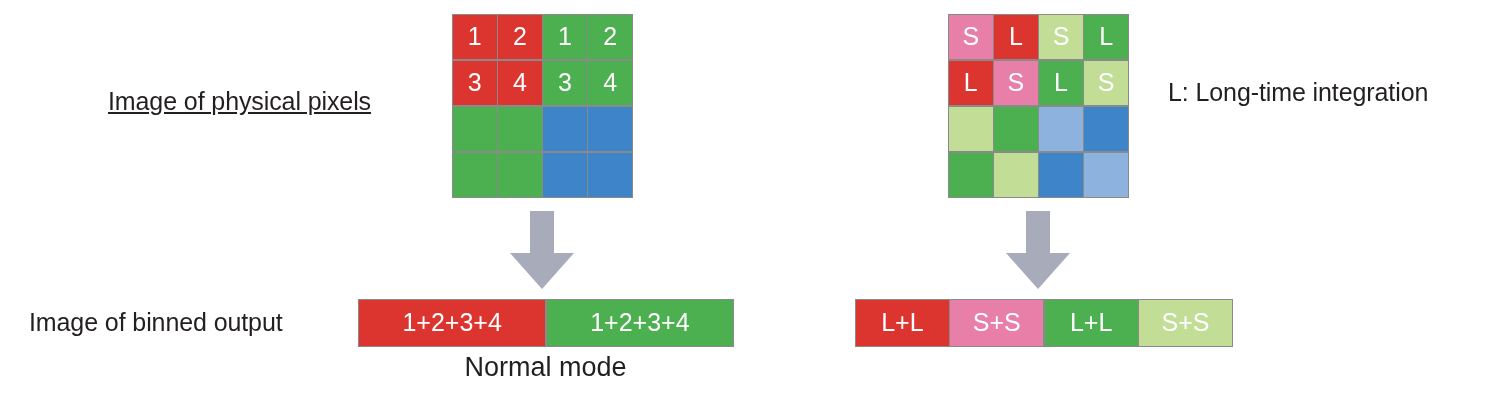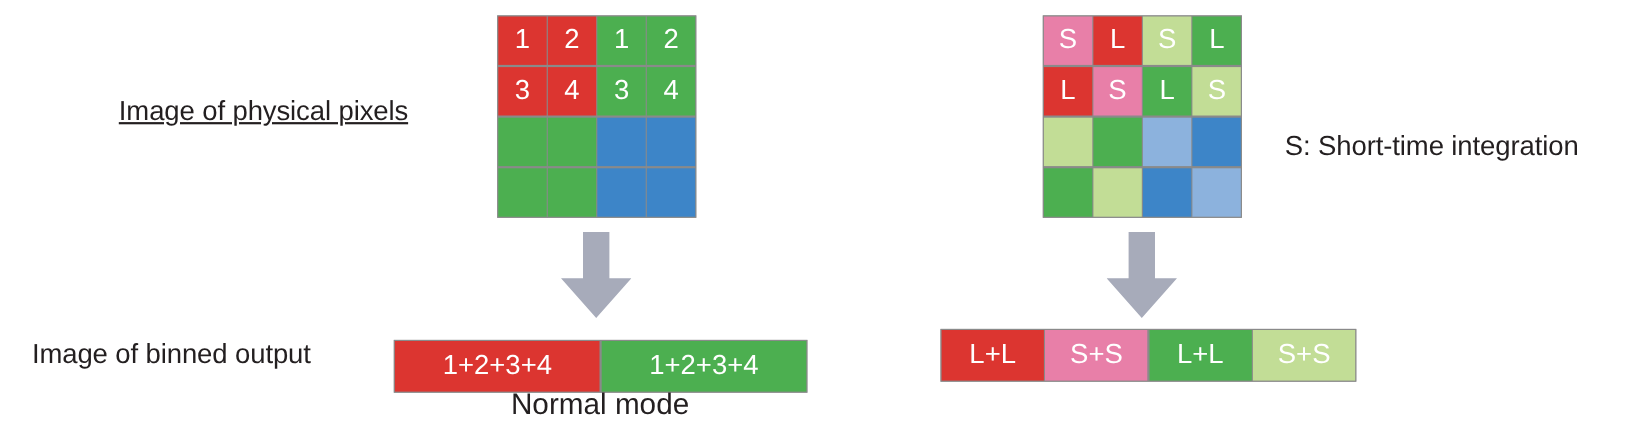--- a/index.html
+++ b/index.html
@@ -83,21 +83,21 @@
 
   
   .bar {
     position: absolute;
     display: flex;
     height: 48px;
     border: 1.5px solid #8a8a8a;
     gap: 1.5px;
     background: #8a8a8a;
   }
-  #bar-normal { left: 358px; top: 299px; width: 376px; margin-top: 10px; }
+  #bar-normal { left: 358px; top: 299px; width: 376px; }
   #bar-hdr    { left: 855px; top: 299px; width: 378px; }
 
   .bar-seg {
     flex: 1 1 0;
     display: flex;
     align-items: center;
     justify-content: center;
     font-size: 25px;
     color: #ffffff;
     line-height: 1;
@@ -107,21 +107,21 @@
 </style>
 </head>
 <body>
 
 <div id="stage">
 
   <div class="label" id="lbl-physical">Image of physical pixels</div>
 
   <div class="label" id="lbl-binned">Image of binned output</div>
 
-  <div class="label" id="lbl-legend-s">S: Short-time integration</div>
+  <div class="label" id="lbl-legend-l">L: Long-time integration</div>
 
   <div class="grid" id="grid-physical">
       <div class="cell" style="background: rgb(220, 53, 48);">1</div>
       <div class="cell" style="background: rgb(220, 53, 48);">2</div>
       <div class="cell" style="background: rgb(76, 175, 80);">1</div>
       <div class="cell" style="background: rgb(76, 175, 80);">2</div>
       <div class="cell" style="background: rgb(220, 53, 48);">3</div>
       <div class="cell" style="background: rgb(220, 53, 48);">4</div>
       <div class="cell" style="background: rgb(76, 175, 80);">3</div>
       <div class="cell" style="background: rgb(76, 175, 80);">4</div>

